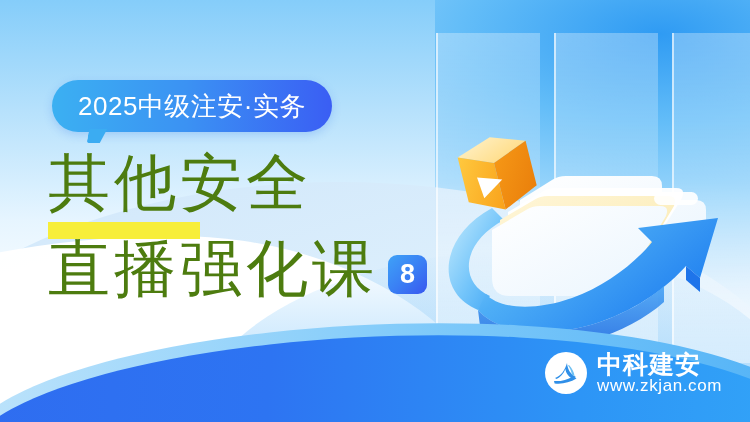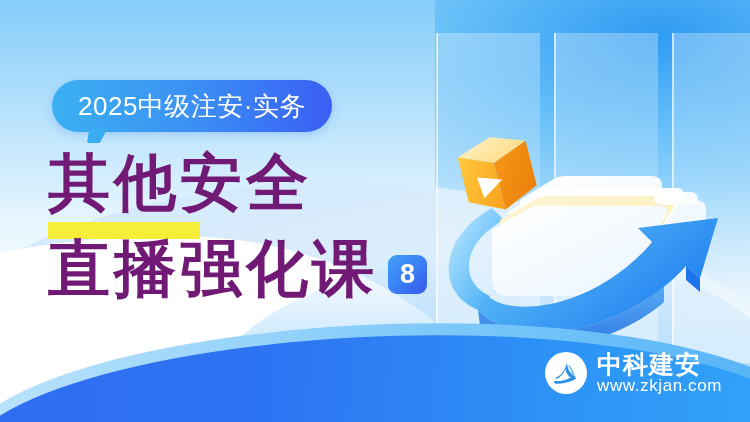--- a/index.html
+++ b/index.html
@@ -122,22 +122,22 @@
     transform: skewX(-10deg);
   }
 
   
   .headline { position: absolute; left: 48px; top: 150px; }
   .hl-row { position: relative; display: flex; align-items: flex-end; }
   .hl-line {
     position: relative;
     font-size: 62px;
     line-height: 66px;
-    font-weight: bold;
-    color: #701a75;
+    font-weight: normal;
+    color: #4d7c0f;
     letter-spacing: 4px;
     font-family: "DejaVu Serif", "Liberation Serif", serif;
     white-space: nowrap;
     z-index: 2;
   }
   .hl-underline {
     position: absolute;
     left: 0; top: 72px;
     width: 152px; height: 17px;
     background: #f7ee3a;

